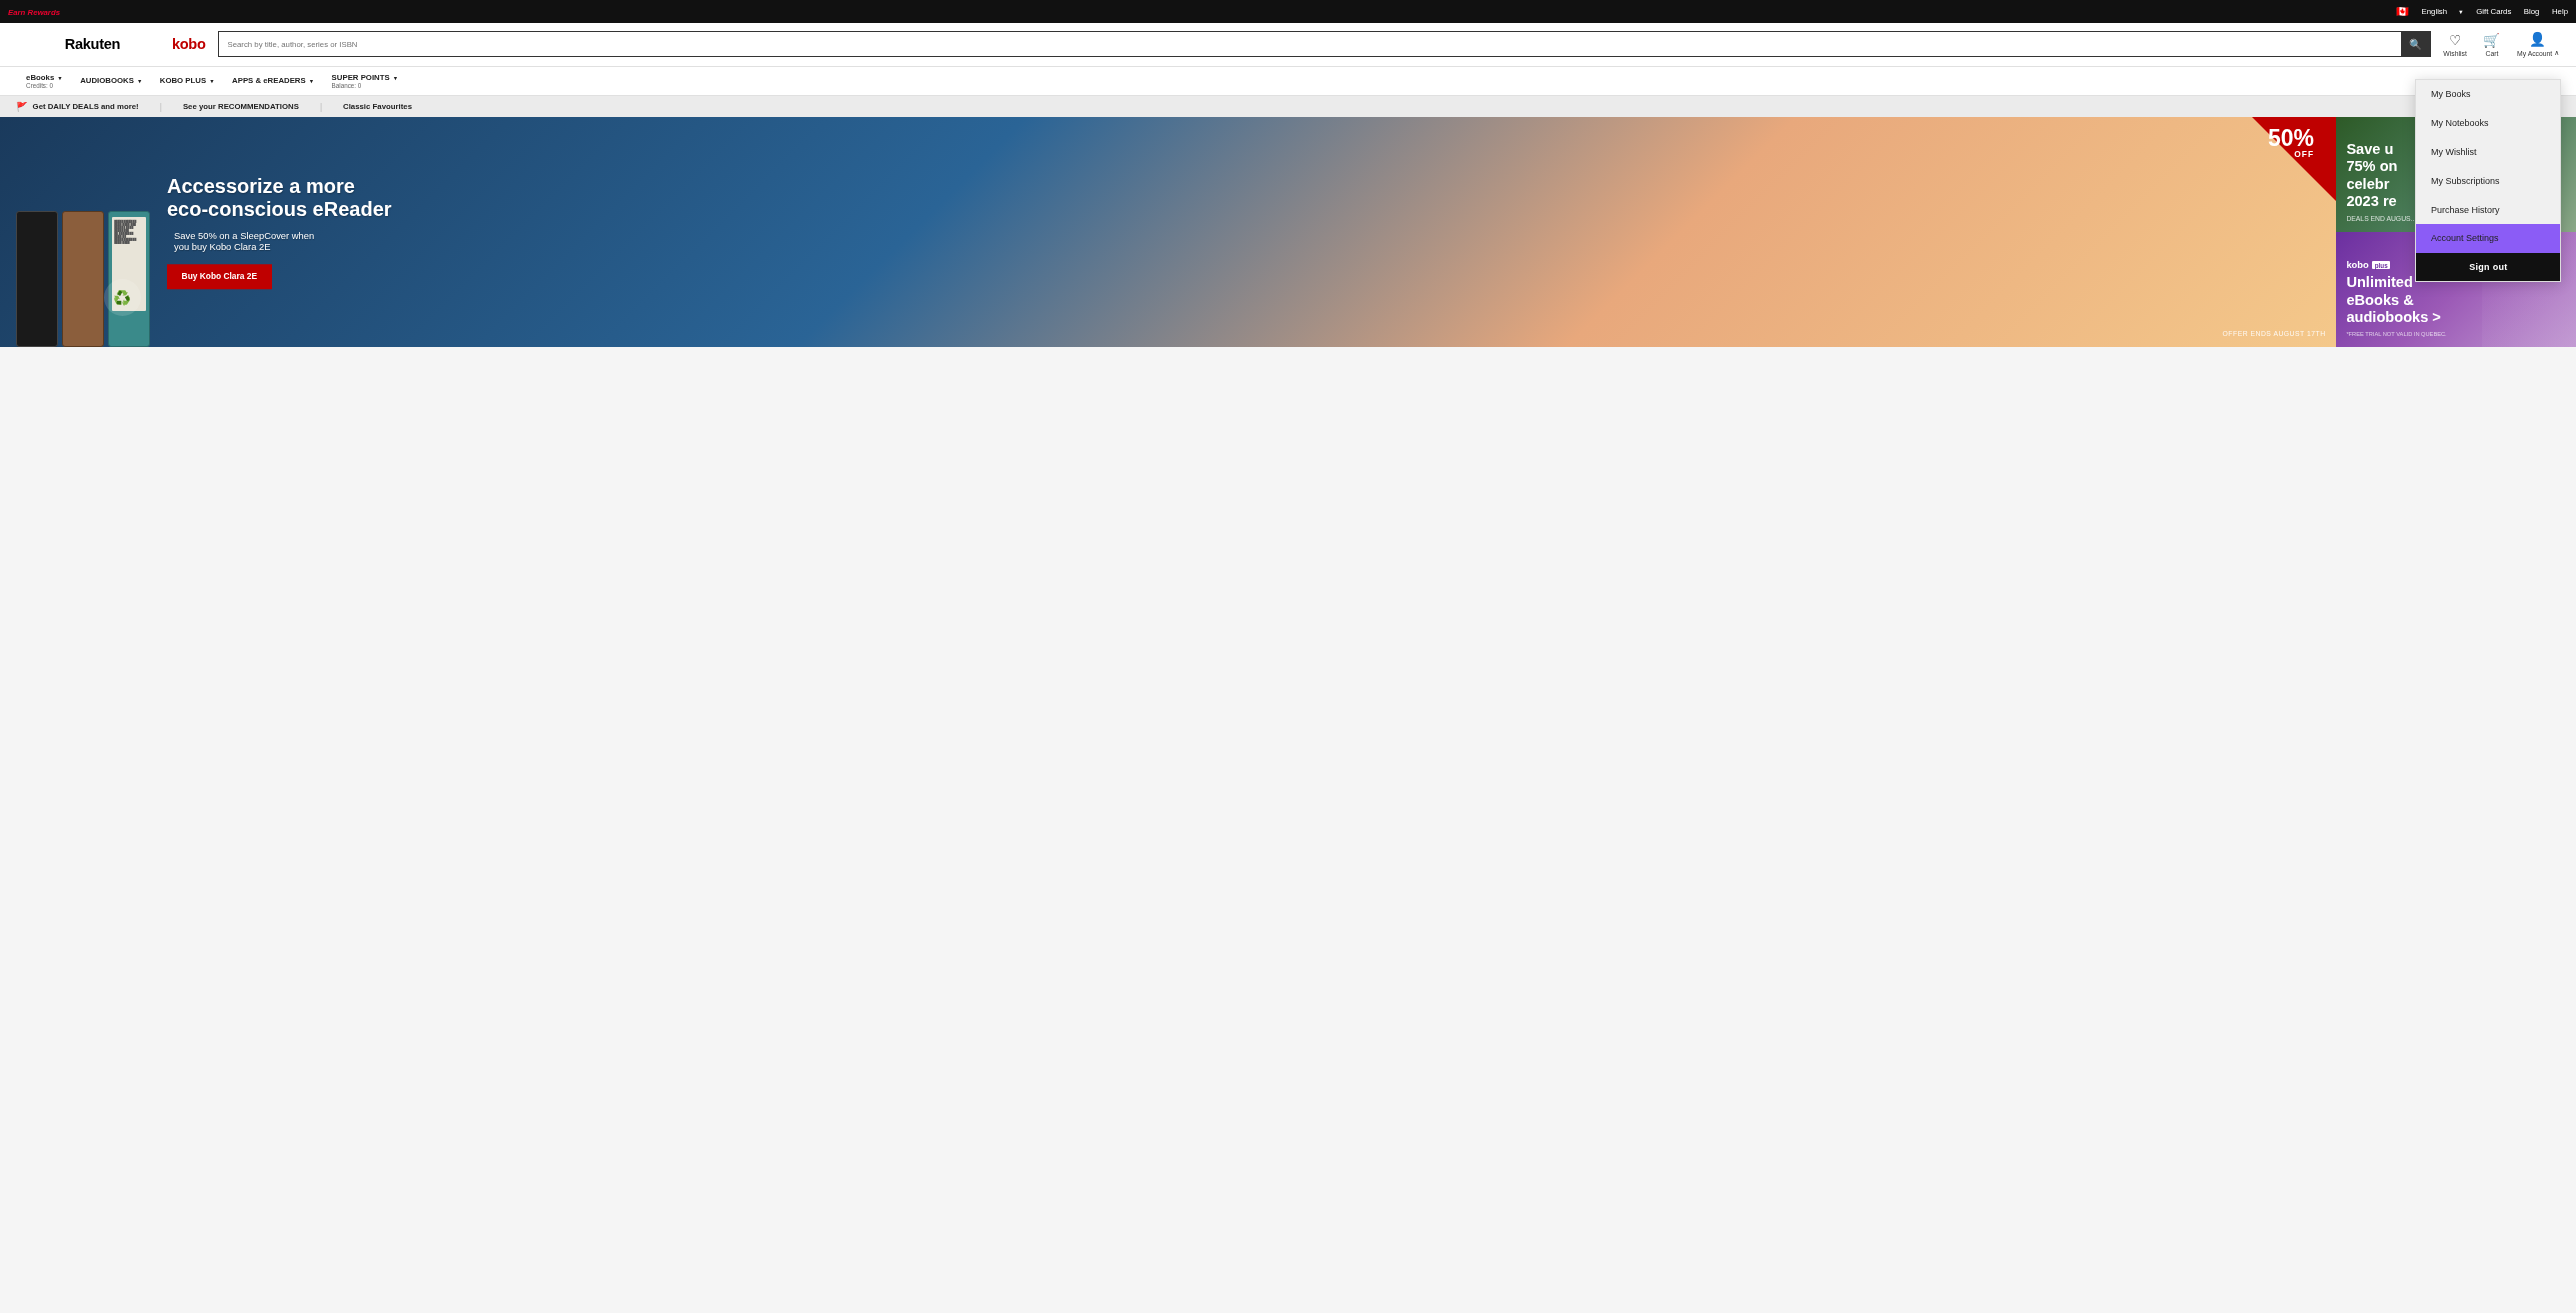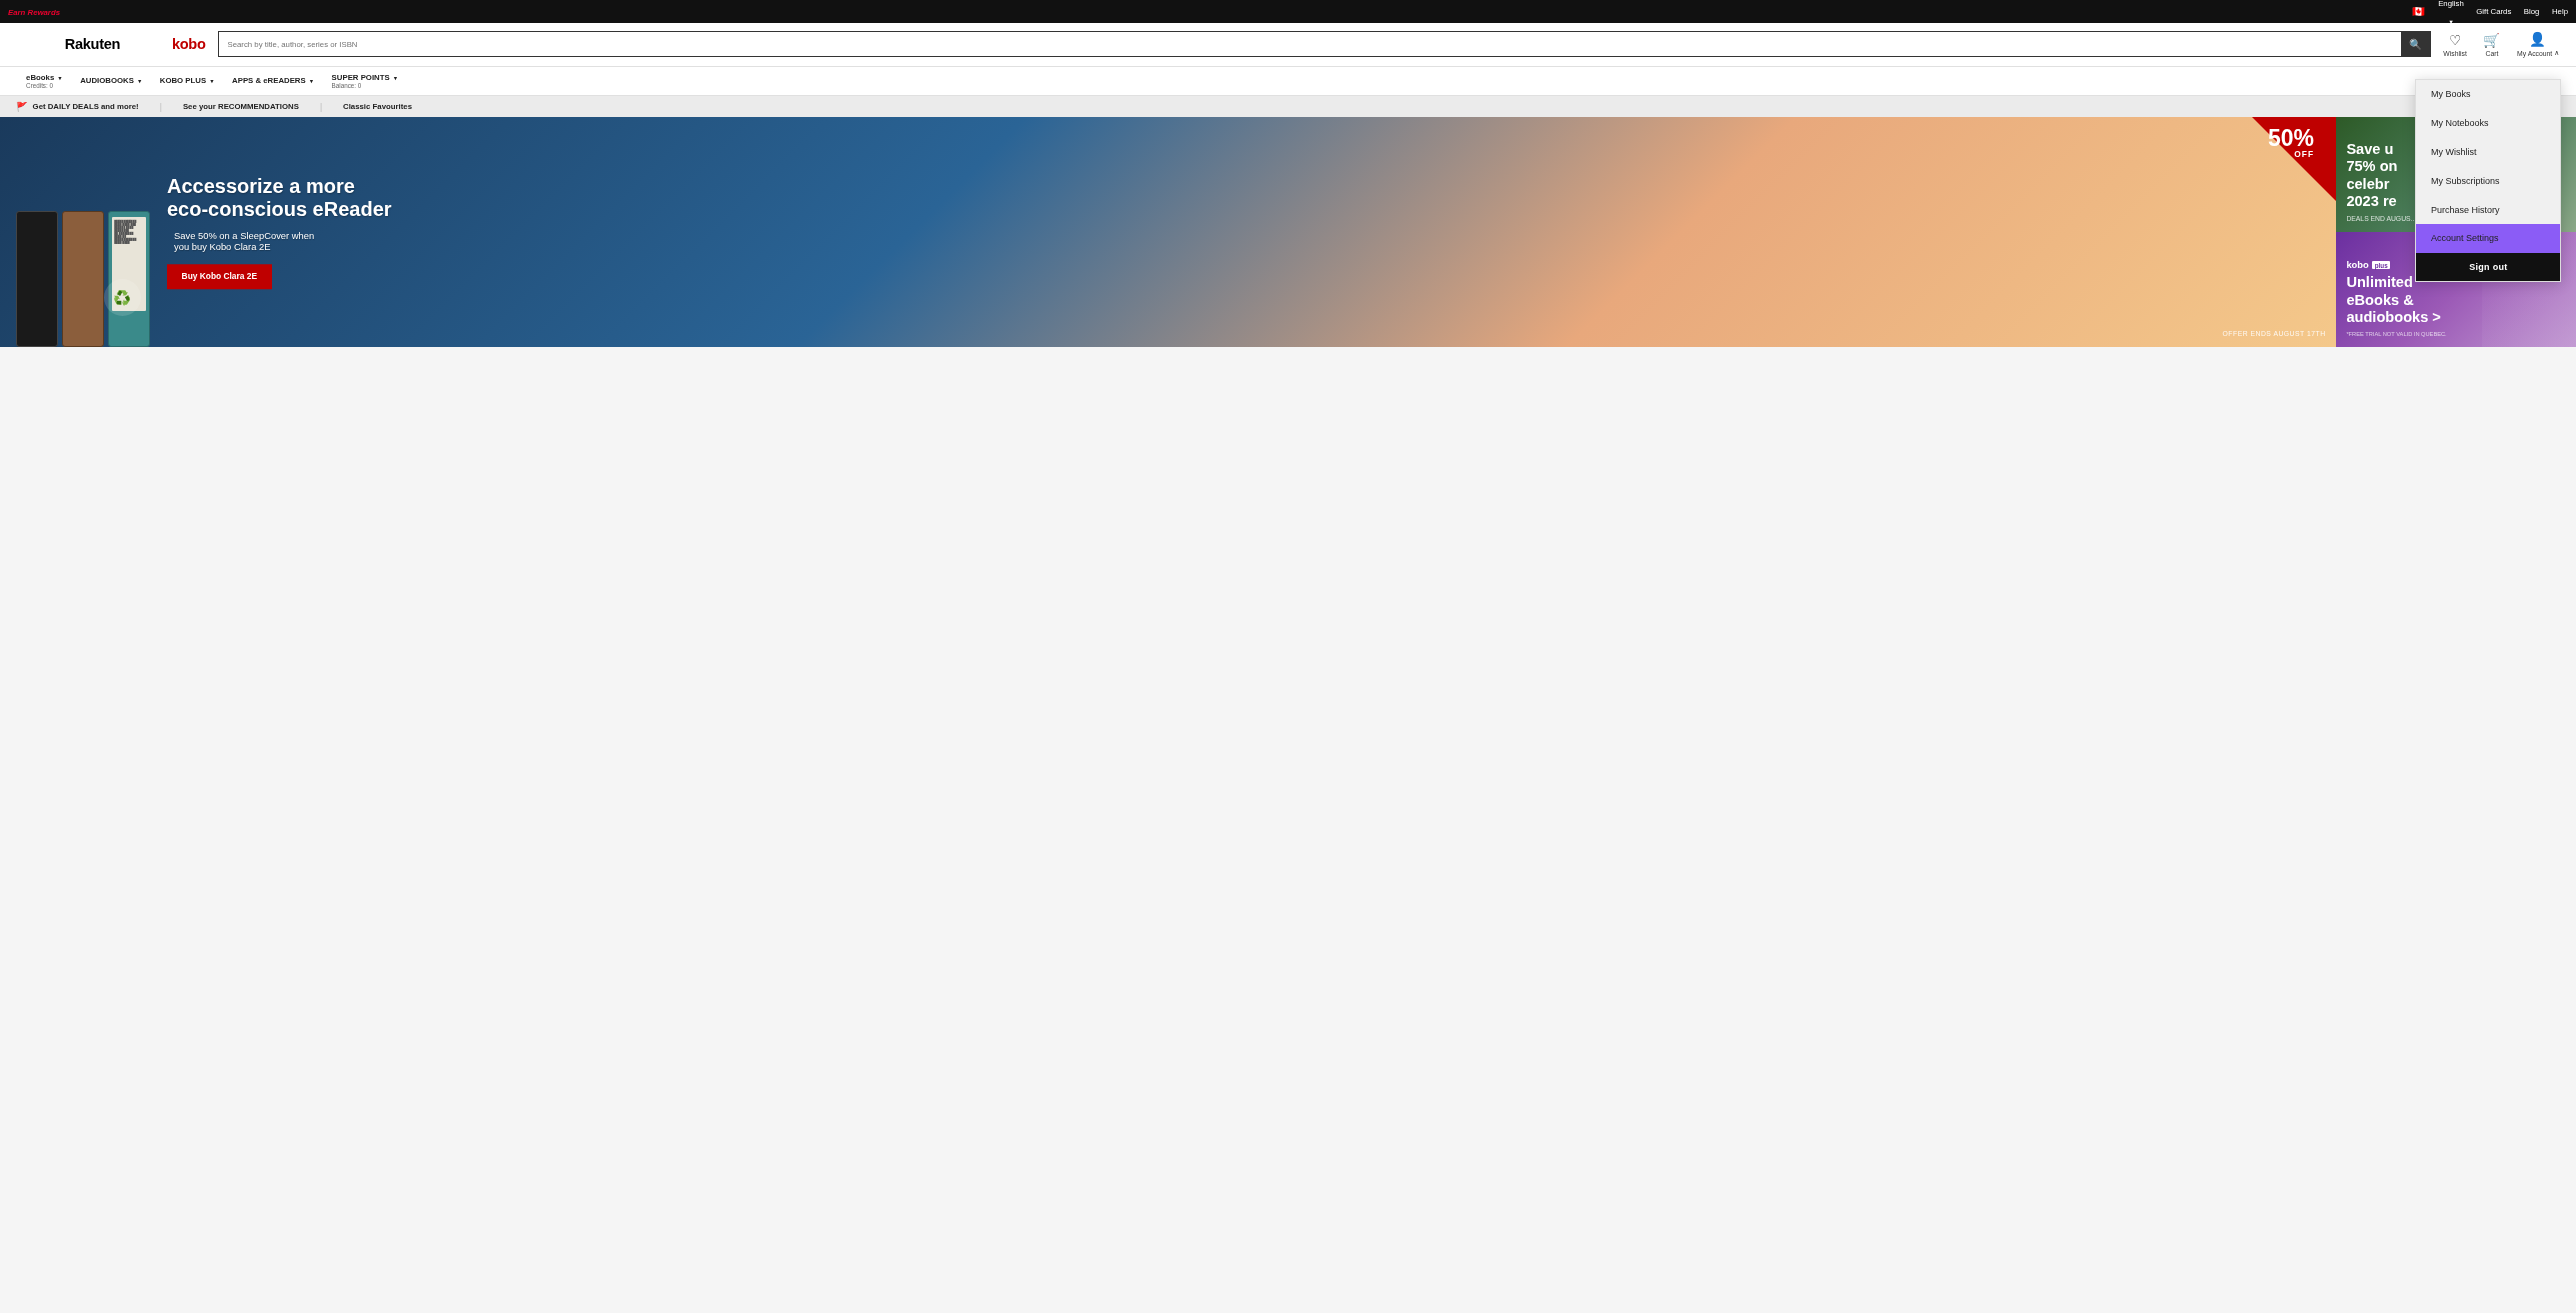--- a/index.html
+++ b/index.html
@@ -30,21 +30,20 @@
     .top-bar-right .flag {
       font-size: 10.4px;
     }
     .top-bar-right .lang-selector {
       display: flex;
       align-items: center;
       gap: 11px;
       color: #fff;
       font-size: 7.8px;
       cursor: pointer;
-      flex-direction: column;
     }
     .top-bar-right .lang-selector .chevron { font-size: 5.7px; }
     .top-bar-right a {
       color: #fff;
       font-size: 7.8px;
       text-decoration: none;
     }
 
     
     .main-header {

